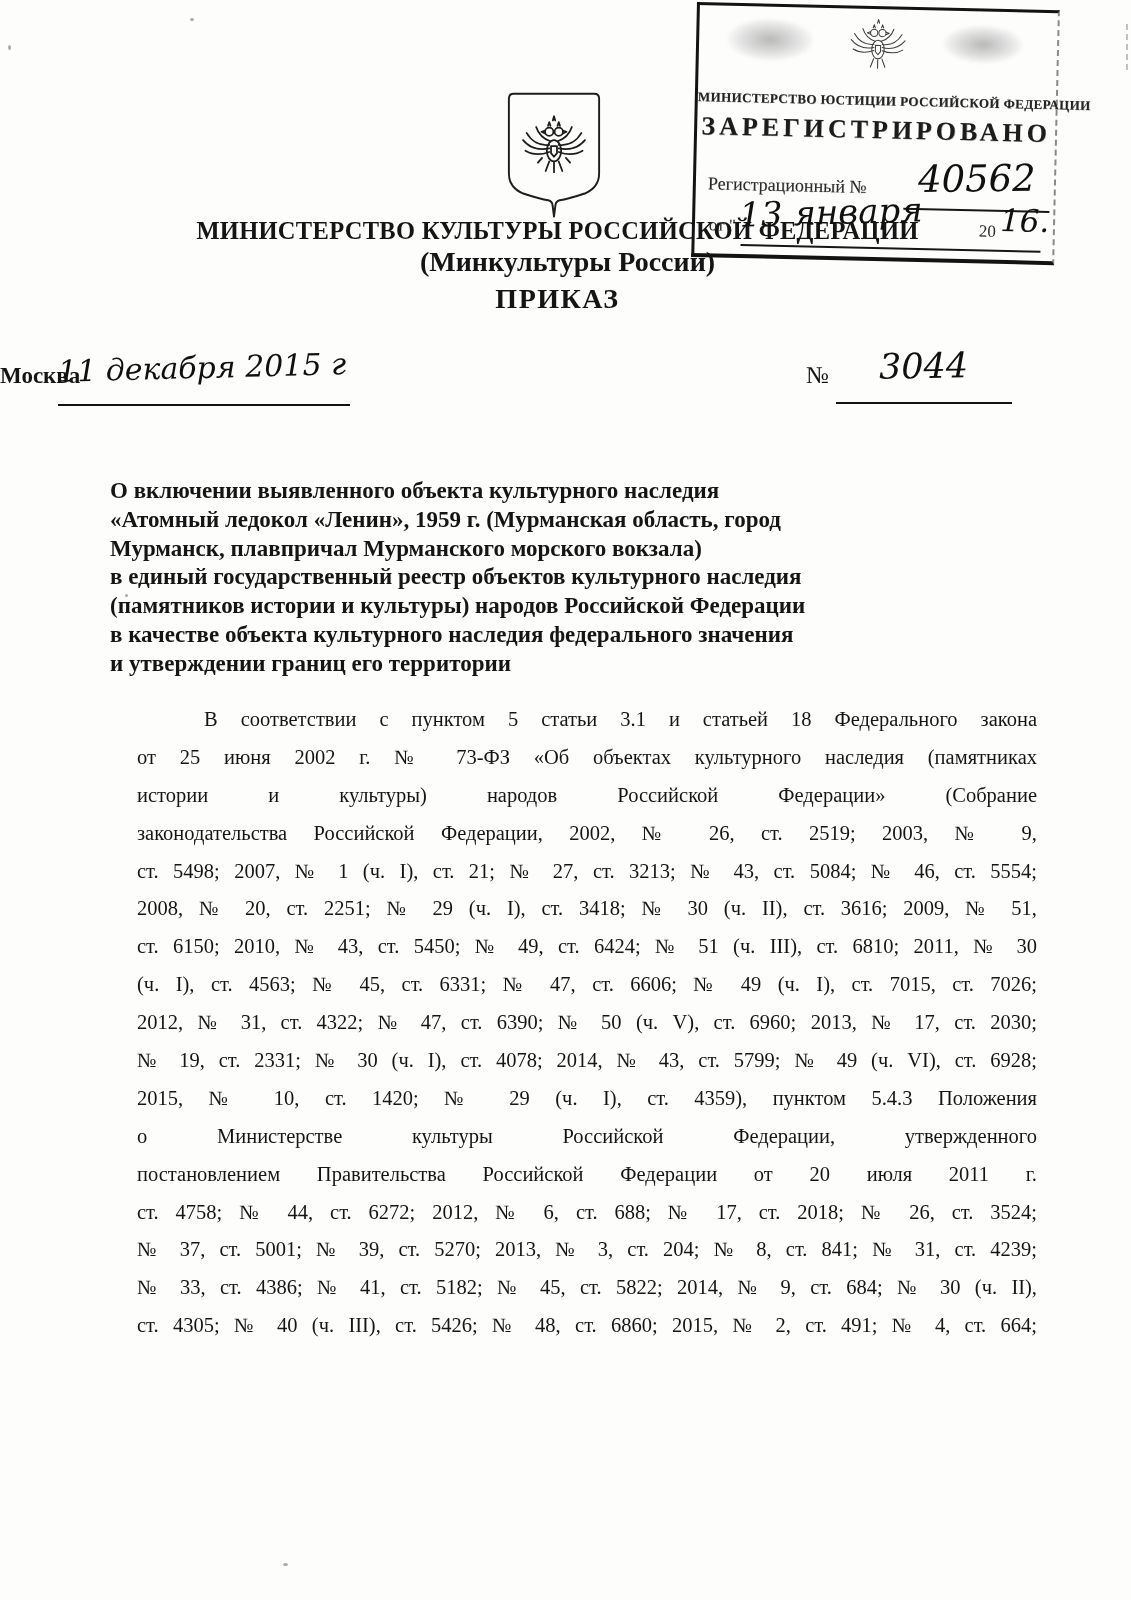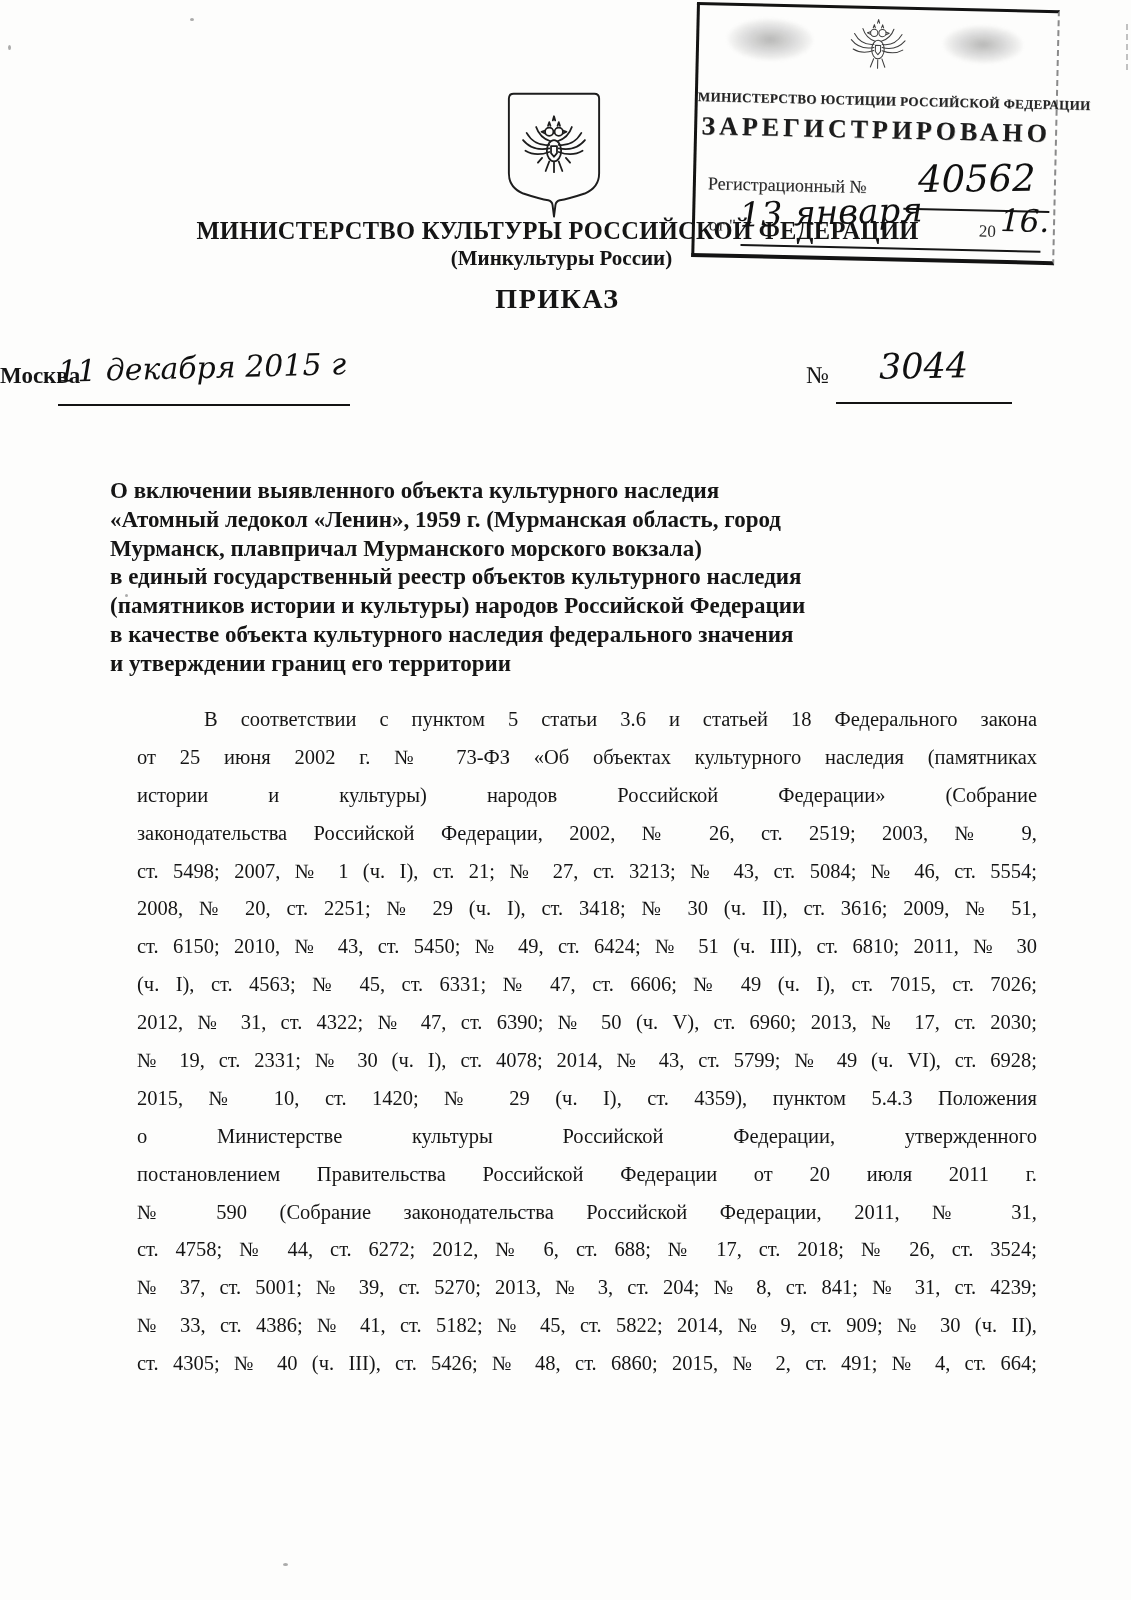--- a/index.html
+++ b/index.html
@@ -2,22 +2,22 @@
 <html><head>
 <meta charset="utf-8">
 <style>
   html,body{margin:0;padding:0;background:#e8e8e8;}
   .page{position:relative;width:1131px;height:1600px;background:#fdfdfc;overflow:hidden;
         font-family:"Liberation Serif","DejaVu Serif",serif;color:#151515;}
   
   .emblem{position:absolute;left:506px;top:88px;width:96px;height:140px;}
   .ministry{position:absolute;left:0;top:217px;width:1115px;text-align:center;
             font-size:24.5px;font-weight:bold;letter-spacing:.3px;white-space:nowrap;}
-  .ministry-short{position:absolute;left:4px;top:246px;width:1115px;text-align:center;
-            font-size:21px;font-weight:bold;}
+  .ministry-short{position:absolute;left:10px;top:246px;width:1115px;text-align:center;
+            font-size:28px;font-weight:bold;}
   .doc-type{position:absolute;left:0;top:283px;width:1115px;text-align:center;
             font-size:28px;font-weight:bold;letter-spacing:1.5px;}
   
   .stamp{position:absolute;left:697px;top:2px;width:358px;height:248px;
          transform:rotate(1.3deg);transform-origin:top left;
          border-top:3px solid #131313;border-left:3px solid #131313;
          border-bottom:4px solid #131313;border-right:2px dashed #8a8a8a;
          background:transparent;z-index:5;color:#1b1b1b;}
   .stamp-eagle{position:absolute;left:50%;top:5px;transform:translateX(-50%);width:62px;height:70px;opacity:.85;}
   .smudge{position:absolute;border-radius:50%;
@@ -162,37 +162,36 @@
       <div class="title-line">О включении выявленного объекта культурного наследия</div>
       <div class="title-line">«Атомный ледокол «Ленин», 1959 г. (Мурманская область, город</div>
       <div class="title-line">Мурманск, плавпричал Мурманского морского вокзала)</div>
       <div class="title-line">в единый государственный реестр объектов культурного наследия</div>
       <div class="title-line">(памятников истории и культуры) народов Российской Федерации</div>
       <div class="title-line">в качестве объекта культурного наследия федерального значения</div>
       <div class="title-line">и утверждении границ его территории</div>
     </div>
 
   <div class="body-block">
-      <div class="body-line">В соответствии с пунктом 5 статьи 3.6 и статьей 18 Федерального закона</div>
+      <div class="body-line">В соответствии с пунктом 5 статьи 3.1 и статьей 18 Федерального закона</div>
       <div class="body-line">от 25 июня 2002 г. № 73-ФЗ «Об объектах культурного наследия (памятниках</div>
       <div class="body-line">истории и культуры) народов Российской Федерации» (Собрание</div>
       <div class="body-line">законодательства Российской Федерации, 2002, № 26, ст. 2519; 2003, № 9,</div>
       <div class="body-line">ст. 5498; 2007, № 1 (ч. I), ст. 21; № 27, ст. 3213; № 43, ст. 5084; № 46, ст. 5554;</div>
       <div class="body-line">2008, № 20, ст. 2251; № 29 (ч. I), ст. 3418; № 30 (ч. II), ст. 3616; 2009, № 51,</div>
       <div class="body-line">ст. 6150; 2010, № 43, ст. 5450; № 49, ст. 6424; № 51 (ч. III), ст. 6810; 2011, № 30</div>
       <div class="body-line">(ч. I), ст. 4563; № 45, ст. 6331; № 47, ст. 6606; № 49 (ч. I), ст. 7015, ст. 7026;</div>
       <div class="body-line">2012, № 31, ст. 4322; № 47, ст. 6390; № 50 (ч. V), ст. 6960; 2013, № 17, ст. 2030;</div>
       <div class="body-line">№ 19, ст. 2331; № 30 (ч. I), ст. 4078; 2014, № 43, ст. 5799; № 49 (ч. VI), ст. 6928;</div>
       <div class="body-line">2015, № 10, ст. 1420; № 29 (ч. I), ст. 4359), пунктом 5.4.3 Положения</div>
       <div class="body-line">о Министерстве культуры Российской Федерации, утвержденного</div>
       <div class="body-line">постановлением Правительства Российской Федерации от 20 июля 2011 г.</div>
-      <div class="body-line">№ 590 (Собрание законодательства Российской Федерации, 2011, № 31,</div>
       <div class="body-line">ст. 4758; № 44, ст. 6272; 2012, № 6, ст. 688; № 17, ст. 2018; № 26, ст. 3524;</div>
       <div class="body-line">№ 37, ст. 5001; № 39, ст. 5270; 2013, № 3, ст. 204; № 8, ст. 841; № 31, ст. 4239;</div>
-      <div class="body-line">№ 33, ст. 4386; № 41, ст. 5182; № 45, ст. 5822; 2014, № 9, ст. 909; № 30 (ч. II),</div>
+      <div class="body-line">№ 33, ст. 4386; № 41, ст. 5182; № 45, ст. 5822; 2014, № 9, ст. 684; № 30 (ч. II),</div>
       <div class="body-line">ст. 4305; № 40 (ч. III), ст. 5426; № 48, ст. 6860; 2015, № 2, ст. 491; № 4, ст. 664;</div>
     </div>
 
   <div class="edge-mark"></div>
   <div class="speck" style="left:8px;top:45px;width:3px;height:5px;"></div>
   <div class="speck" style="left:190px;top:18px;width:4px;height:3px;"></div>
   <div class="speck" style="left:283px;top:1563px;width:5px;height:3px;"></div>
   <div class="speck" style="left:125px;top:594px;width:3px;height:3px;"></div>
 </div>
 

